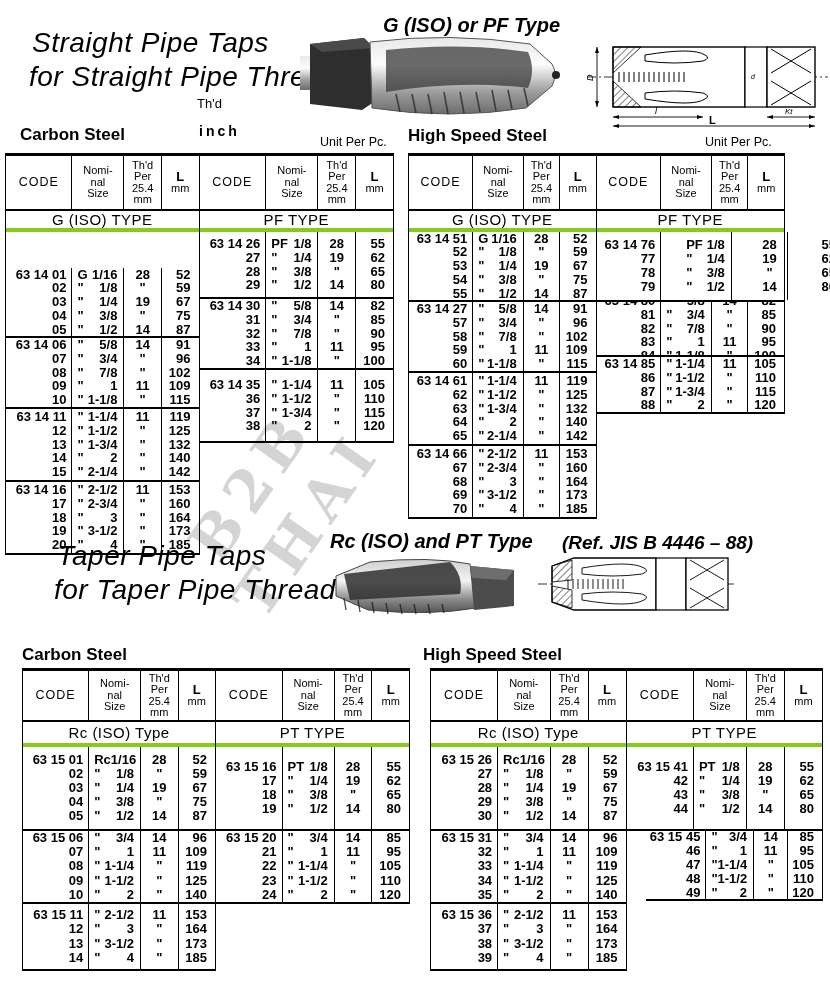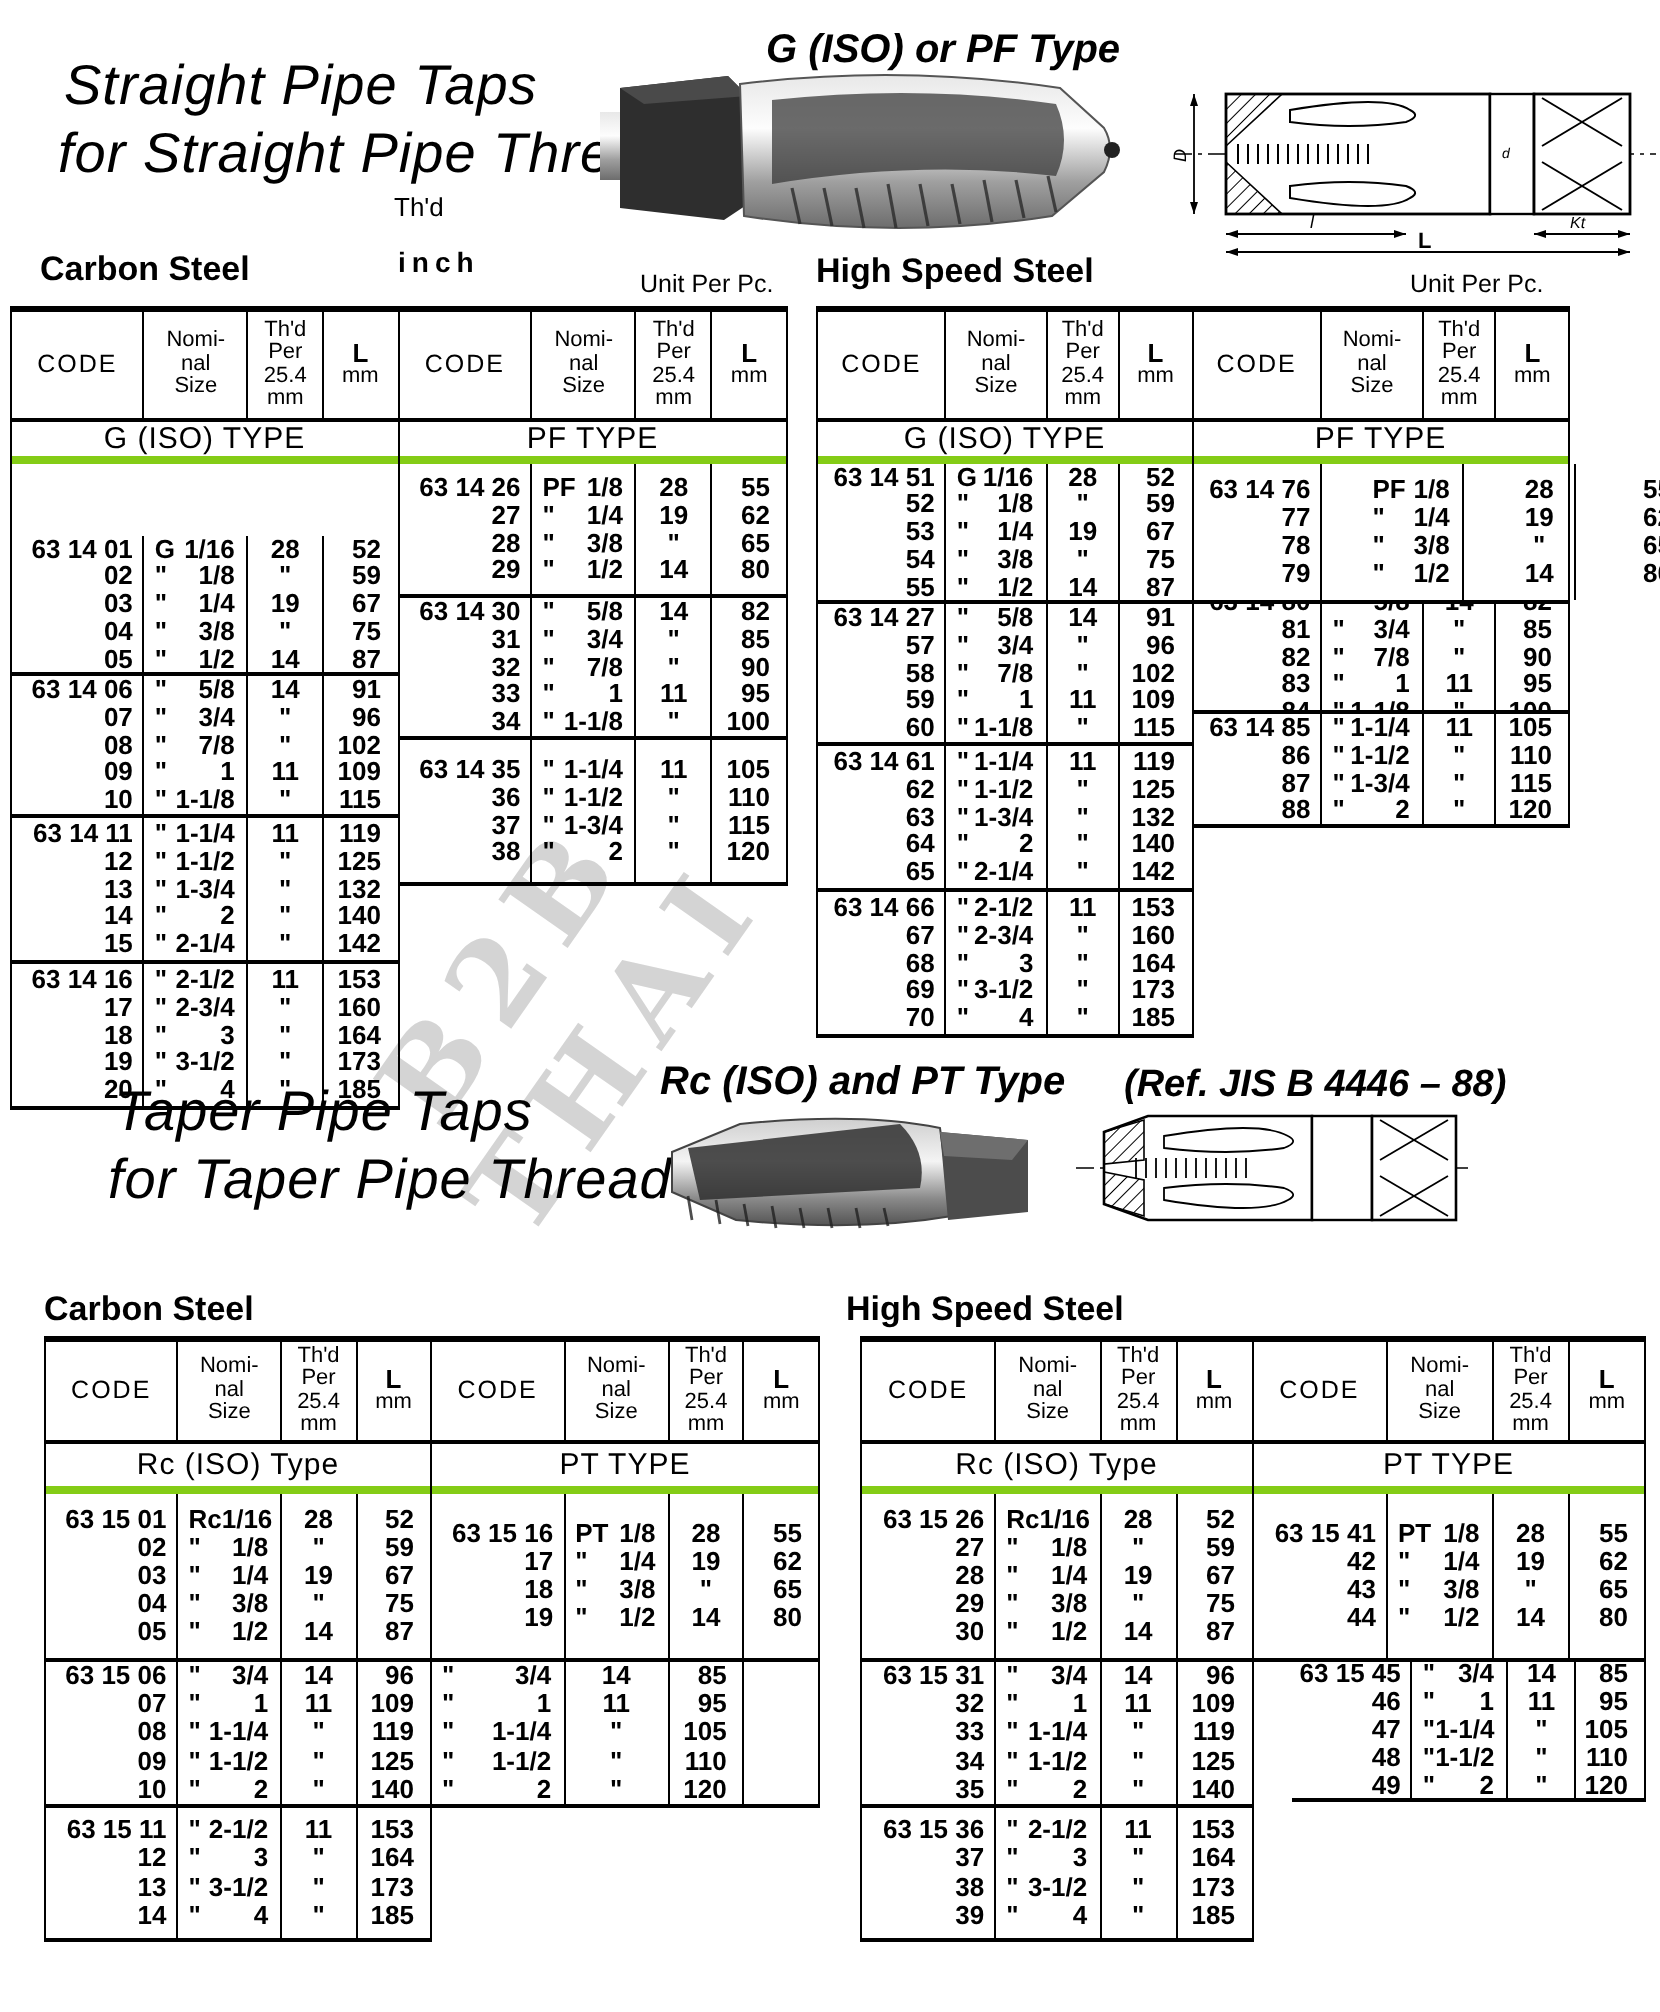--- a/index.html
+++ b/index.html
@@ -1107,20 +1107,27 @@
           </div>
           <div class="gcell">
             <div class="ln ln-l">55</div>
             <div class="ln ln-l">62</div>
             <div class="ln ln-l">65</div>
             <div class="ln ln-l">80</div>
           </div>
         </div>
         <div class="group" style="height: 73px;">
           <div class="gcell">
+            <div class="ln ln-code">63 15 20</div>
+            <div class="ln ln-code">21</div>
+            <div class="ln ln-code">22</div>
+            <div class="ln ln-code">23</div>
+            <div class="ln ln-code">24</div>
+          </div>
+          <div class="gcell">
             <div class="ln ln-nom">
               <span>"</span>
               <span>3/4</span>
             </div>
             <div class="ln ln-nom">
               <span>"</span>
               <span>1</span>
             </div>
             <div class="ln ln-nom">
               <span>"</span>

